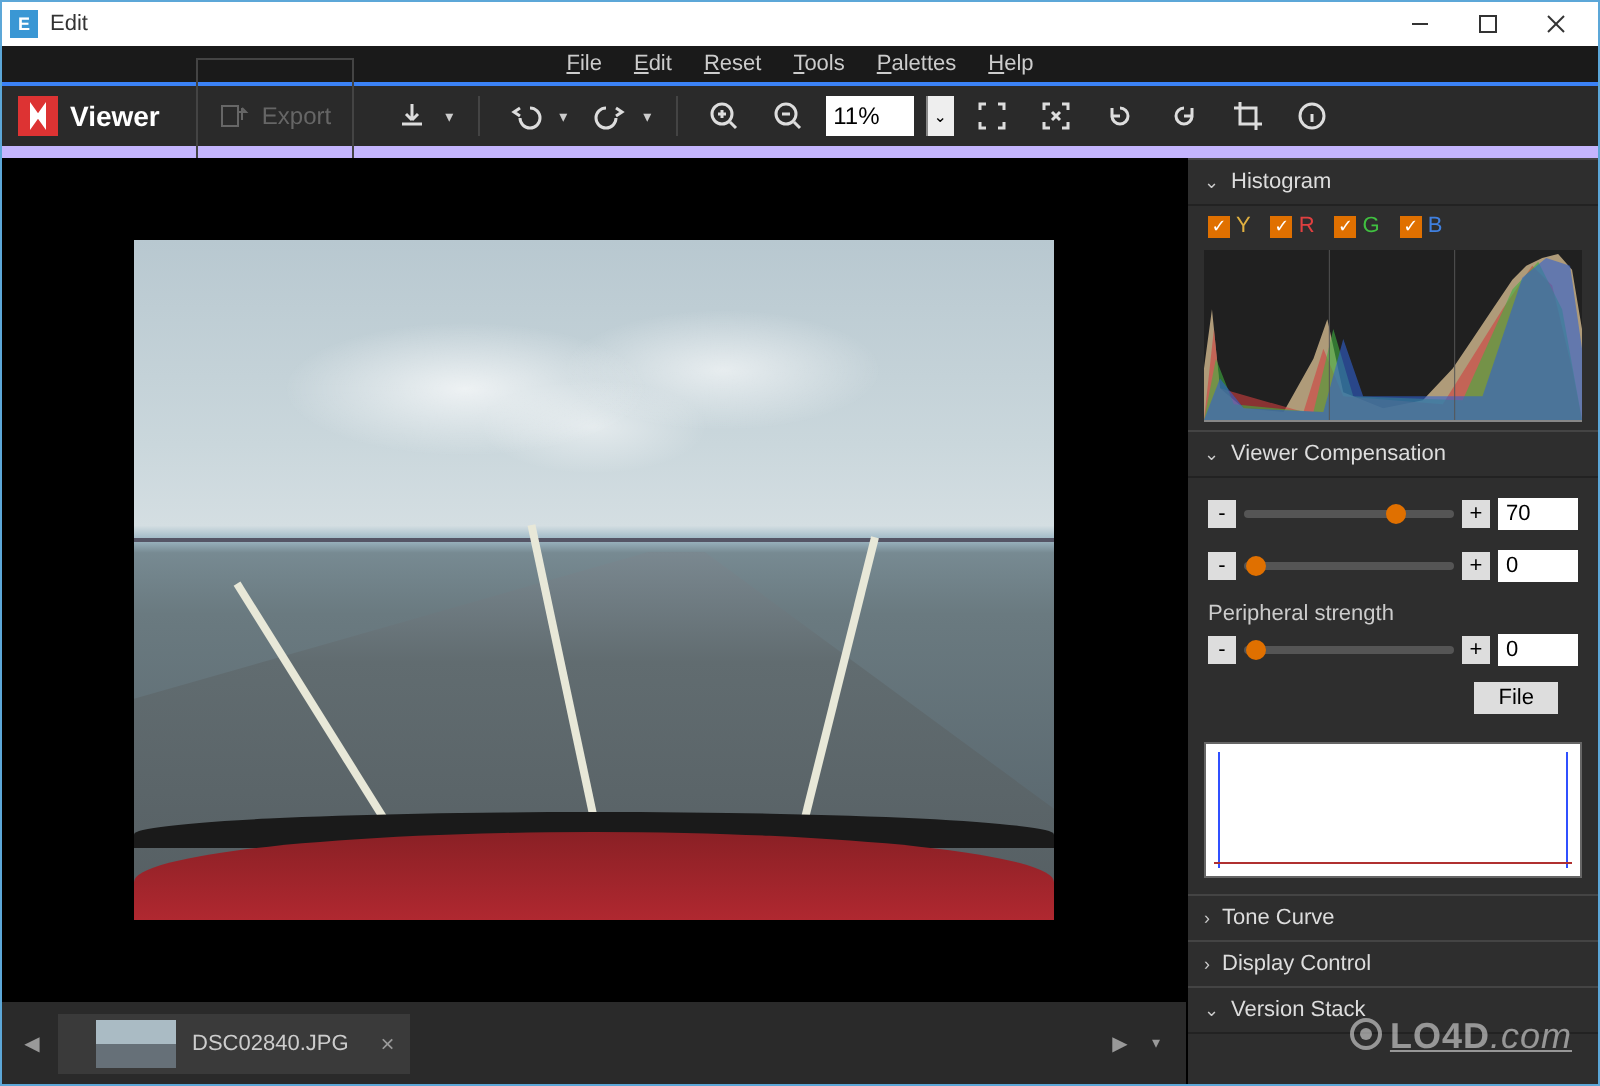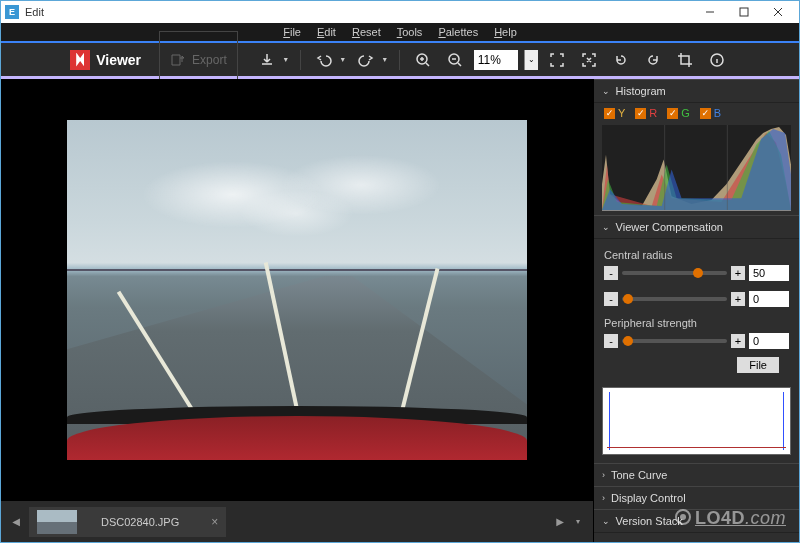--- a/index.html
+++ b/index.html
@@ -13,21 +13,21 @@
   .titlebar .winbtns { display: flex; }
   .titlebar .winbtn { width: 34px; height: 20px; display: flex; align-items: center; justify-content: center; font-size: 10px; color: #333; }
   .titlebar .winbtn svg { width:10px; height:10px; }
 
   
   .menubar { height: 20px; background: #1a1a1a; display: flex; align-items: center; padding: 0 4px; font-size: 11px; color: #ccc; border-bottom: 2px solid #3b82f6; justify-content: center; }
   .menubar .menuitem { padding: 2px 8px; text-decoration: underline; text-decoration-color: transparent; }
   .menubar .menuitem::first-letter { text-decoration: underline; }
 
   
-  .toolbar { height: 36px; background: #2a2a2a; display: flex; align-items: center; padding: 0 8px; gap: 6px; font-size: 12px; color: #ccc; border-bottom: 3px solid #c4b5fd; justify-content: center; }
+  .toolbar { height: 36px; background: #2a2a2a; display: flex; align-items: center; padding: 0 8px; gap: 6px; font-size: 12px; color: #ccc; border-bottom: 6px solid #c4b5fd; }
   .toolbar .logo { width: 20px; height: 20px; background: #d33; display:inline-block; position:relative;}
   .toolbar .logo::after{content:"";position:absolute;top:3px;left:6px;width:8px;height:14px;background:#fff;clip-path:polygon(0 0,50% 40%,100% 0,100% 100%,50% 60%,0 100%);}
   .toolbar .viewer-label { font-size: 14px; font-weight: 600; color: #fff; margin-right: 12px; }
   .toolbar .export-box { display: flex; align-items: center; gap: 6px; padding: 20px 10px; border: 1px solid #444; color: #666; margin-right: 10px;}
   .toolbar .tbtn { width: 26px; height: 26px; display: flex; align-items: center; justify-content: center; color: #ccc; border-radius:2px; }
   .toolbar .tbtn svg { width: 16px; height: 16px; stroke: #ddd; fill: none; stroke-width: 1.5; }
   .toolbar .sep { width: 1px; height: 20px; background: #444; margin: 0 4px; }
   .toolbar .drop { font-size: 8px; color:#ccc; margin-left:-2px; margin-right:2px;}
   .toolbar .zoom-box { background: #fff; color: #000; font-size: 12px; width: 44px; height: 20px; display: flex; align-items: center; padding: 0 4px; }
   .toolbar .zoom-drop { width:14px;height:20px;background:#eee;border-left:1px solid #888;display:flex;align-items:center;justify-content:center;font-size:8px;color:#000;}
@@ -51,21 +51,21 @@
   .photo .dash { position:absolute; bottom:36px; left:0; right:0; height:18px; background:#1a1a1a; border-top-left-radius:80% 18px; border-top-right-radius:80% 18px;}
   .photo .clouds { position:absolute; top:8%; left:15%; width:70%; height:28%;
     background: radial-gradient(ellipse 40% 50% at 30% 50%, rgba(255,255,255,.7), transparent 70%),
                 radial-gradient(ellipse 35% 45% at 70% 40%, rgba(255,255,255,.6), transparent 70%),
                 radial-gradient(ellipse 25% 35% at 50% 70%, rgba(255,255,255,.5), transparent 70%);
   }
 
   
   .filmstrip { height: 42px; background: #2a2a2a; display: flex; align-items: center; padding: 0 6px; border-top:1px solid #000;}
   .filmstrip .navbtn { width: 18px; height: 30px; display:flex;align-items:center;justify-content:center;color:#999;font-size:10px;}
-  .filmstrip .thumb-tab { display:flex; align-items:center; background:#3a3a3a; height:30px; padding:0 8px 0 8px; gap:24px; margin:0 4px; font-size:11px; color:#ccc;}
+  .filmstrip .thumb-tab { display:flex; align-items:center; background:#3a3a3a; height:30px; padding:0 8px 0 19px; gap:8px; margin:0 4px; font-size:11px; color:#ccc;}
   .filmstrip .thumb-img { width:40px; height:24px; background: linear-gradient(to bottom,#aabbc4 50%,#667078 50%);}
   .filmstrip .thumb-close { color:#999; font-size:12px; margin-left:8px;}
   .filmstrip .spacer { flex:1; }
   .filmstrip .dropbtn { width:18px; display:flex;align-items:center;justify-content:center;color:#999;font-size:8px;}
 
   
   .rpanel { width: 206px; background: #2e2e2e; color: #ddd; font-size: 11px; overflow-y: hidden; display:flex; flex-direction:column; border-left:1px solid #000;}
   .rpanel .section-hdr { padding: 5px 8px; background: #2e2e2e; display:flex; align-items:center; gap:6px; border-top:1px solid #444; border-bottom:1px solid #222;}
   .rpanel .section-hdr .chev { font-size:9px; color:#ccc;}
   .rpanel .section-body { padding: 6px 10px 8px; }
@@ -289,28 +289,27 @@
           <line x1="126" y1="0" x2="126" y2="86" stroke="#555" stroke-width="0.5"></line>
         </svg>
       </div>
 
       <div class="section-hdr">
         <span class="chev">⌄</span>
         <span>Viewer Compensation</span>
       </div>
       <div class="section-body">
         <div class="slider-row">
-          <div class="lbl">Central radius</div>
           <div class="ctrl">
             <div class="step">-</div>
             <div class="track">
                 <div class="knob" style="left:72%"></div>
               </div>
             <div class="step">+</div>
-            <div class="valbox">50</div>
+            <div class="valbox">70</div>
           </div>
         </div>
         <div class="slider-row">
           <div class="ctrl">
             <div class="step">-</div>
             <div class="track">
                 <div class="knob" style="left:6%"></div>
               </div>
             <div class="step">+</div>
             <div class="valbox">0</div>

